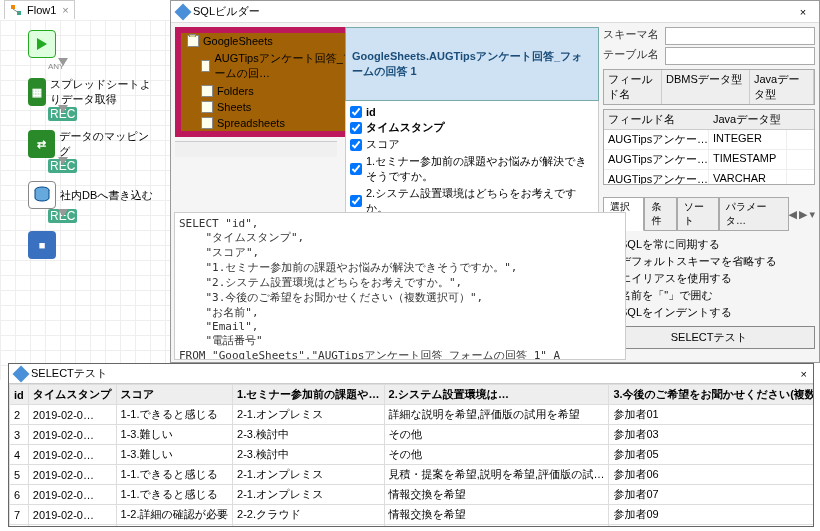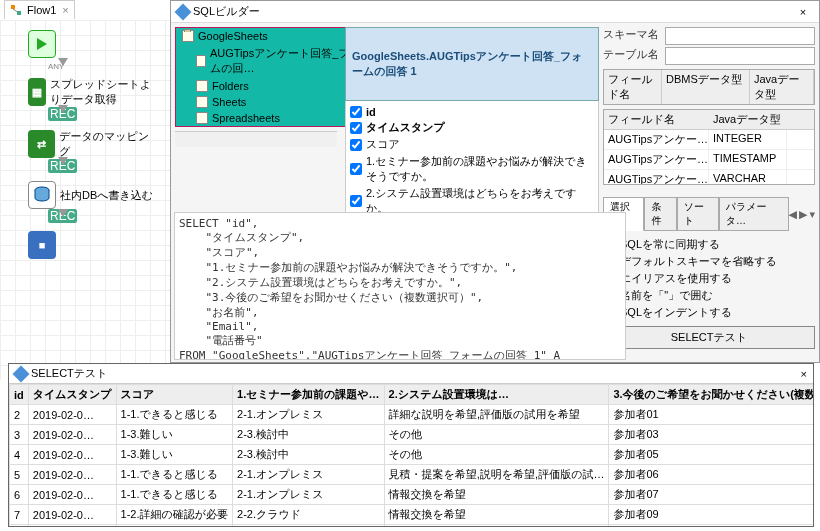--- a/index.html
+++ b/index.html
@@ -8,21 +8,21 @@
 .main-tab .icon{width:14px;height:14px;display:inline-flex;align-items:center;justify-content:center}
 .flow-canvas{position:absolute;left:0;top:20px;width:170px;height:360px;background-image:linear-gradient(#eee 1px,transparent 1px),linear-gradient(90deg,#eee 1px,transparent 1px);background-size:15px 15px;padding:10px 12px}
 .flow-node{display:flex;align-items:center;gap:4px;margin-bottom:22px;margin-left:16px;position:relative}
 .flow-node .node-icon{width:28px;height:28px;border-radius:4px;display:flex;align-items:center;justify-content:center;color:#fff;font-weight:bold}
 .flow-node .rec-badge{position:absolute;left:20px;bottom:-14px;font-size:12px;background:#4a8;color:#fff;padding:0 2px;border-radius:2px}
 .flow-arrow{position:absolute;left:30px;top:28px;width:0;height:0;border-left:5px solid transparent;border-right:5px solid transparent;border-top:8px solid #999}
 .sql-builder{position:absolute;left:170px;top:0;right:0;height:363px;border:1px solid #999;background:#f5f5f5}
 .sql-titlebar{height:22px;background:#fff;border-bottom:1px solid #ddd;display:flex;align-items:center;padding:0 6px;gap:4px}
 .sql-titlebar .close{margin-left:auto;cursor:pointer;width:20px;text-align:center}
 .sql-body{display:flex;height:calc(100% - 22px)}
-.tree-panel{width:204px;background:#14b8a6;border:1px solid #be185d;margin:4px;overflow:auto}
+.tree-panel{width:204px;background:#a16207;border:6px solid #be185d;margin:4px;overflow:auto}
 .tree-item{padding:2px 4px 2px 18px;display:flex;align-items:center;gap:4px;cursor:pointer}
 .tree-item.lvl1{padding-left:6px}
 .tree-item.lvl2{padding-left:20px}
 .tree-ico{width:12px;height:12px;border:1px solid #888;display:inline-block;position:relative;background:#ffe}
 .tree-ico.folder::before{content:"";position:absolute;left:1px;top:-2px;width:5px;height:2px;background:#cc9;border:1px solid #888;border-bottom:none}
 .tree-scroll{width:170px;display:flex;flex-direction:column}
 .h-scroll{height:16px;border-top:1px solid #ccc;background:#f0f0f0;margin:0 4px 4px 4px}
 .fields-panel{flex:1;margin:4px;display:flex;flex-direction:column;min-width:0}
 .fields-header{background:#cfe2f3;border:1px solid #7aa;padding:21px 6px;font-weight:bold;color:#1a4d7a}
 .fields-list{background:#fff;border:1px solid #ccc;border-top:none;flex:1;overflow:auto;padding:4px}

